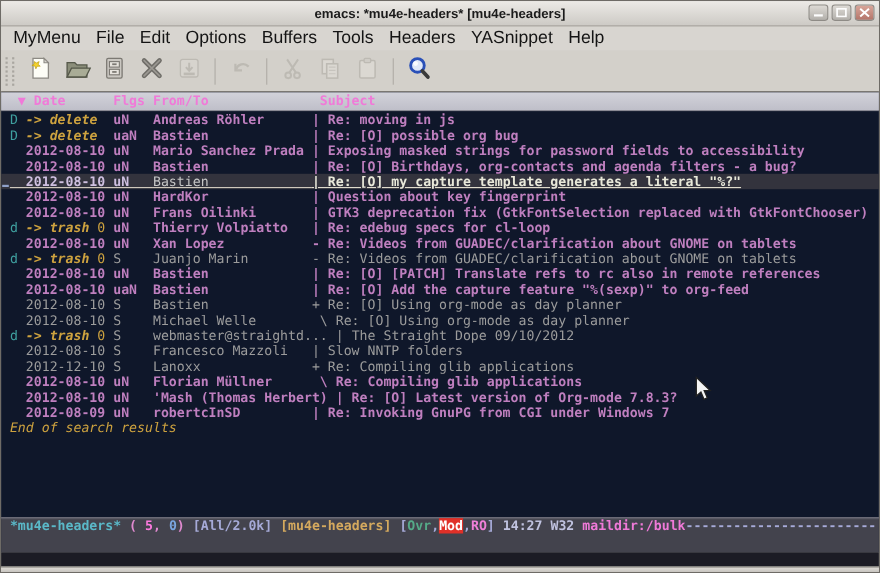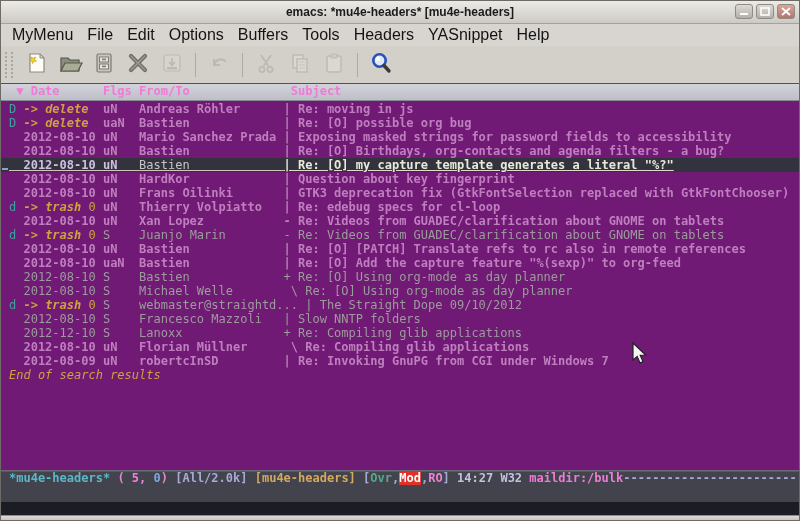--- a/index.html
+++ b/index.html
@@ -34,21 +34,21 @@
   .toolbar {
     height:38px; background:#d3d0ca; border-bottom:1px solid #55524e;
     display:flex; align-items:center; padding-left:2px;
   }
   .tb-handle { width:8px; height:26px; margin:0 6px 0 2px;
     border-left:2px dotted #a9a6a0; border-right:2px dotted #a9a6a0; }
   .tbtn { width:34px; height:32px; display:flex; align-items:center; justify-content:center; border-radius:3px; }
   .tbtn.disabled { opacity:.38; }
   .tb-sep { width:1px; height:24px; background:#aeaba5; margin:0 6px; }
   
-  .main { height:418px; background:#701a75; display:flex; flex-direction:column; }
+  .main { height:418px; background:#0f172a; display:flex; flex-direction:column; }
   .headerline {
     height:17px; line-height:17px; background:linear-gradient(#d2d2da,#bfbfc9);
     color:#f07ad8; font:bold 12px "DejaVu Sans Mono", monospace;
     white-space:pre; padding-left:8px; border-bottom:1px solid #8a8a94;
   }
   .rows { flex:1; position:relative; padding-top:1px; overflow:hidden; }
   .row {
     height:14px; line-height:14px; white-space:pre; padding-left:8px;
     font:12px "DejaVu Sans Mono", monospace;
   }
@@ -235,20 +235,21 @@
         <div class="row"><span class="sg-u">  2012-08-10 uN   Xan Lopez           - Re: Videos from GUADEC/clarification about GNOME on tablets</span></div>
         <div class="row"><span class="sg-mk">d </span><span class="sg-ac">-&gt; trash</span><span class="sg-am"> 0 </span><span class="sg-r">S    Juanjo Marin        - Re: Videos from GUADEC/clarification about GNOME on tablets</span></div>
         <div class="row"><span class="sg-u">  2012-08-10 uN   Bastien             | Re: [O] [PATCH] Translate refs to rc also in remote references</span></div>
         <div class="row"><span class="sg-u">  2012-08-10 uaN  Bastien             | Re: [O] Add the capture feature "%(sexp)" to org-feed</span></div>
         <div class="row"><span class="sg-r">  2012-08-10 S    Bastien             + Re: [O] Using org-mode as day planner</span></div>
         <div class="row"><span class="sg-r">  2012-08-10 S    Michael Welle        \ Re: [O] Using org-mode as day planner</span></div>
         <div class="row"><span class="sg-mk">d </span><span class="sg-ac">-&gt; trash</span><span class="sg-am"> 0 </span><span class="sg-r">S    webmaster@straightd... | The Straight Dope 09/10/2012</span></div>
         <div class="row"><span class="sg-r">  2012-08-10 S    Francesco Mazzoli   | Slow NNTP folders</span></div>
         <div class="row"><span class="sg-r">  2012-12-10 S    Lanoxx              + Re: Compiling glib applications</span></div>
         <div class="row"><span class="sg-u">  2012-08-10 uN   Florian Müllner      \ Re: Compiling glib applications</span></div>
+        <div class="row"><span class="sg-u">  2012-08-10 uN   'Mash (Thomas Herbert) | Re: [O] Latest version of Org-mode 7.8.3?</span></div>
         <div class="row"><span class="sg-u">  2012-08-09 uN   robertcInSD         | Re: Invoking GnuPG from CGI under Windows 7</span></div>
         <div class="row"><span class="sg-end">End of search results</span></div>
       </div>
     <div class="modeline" id="modeline"><span class="sg-cyan">*mu4e-headers*</span><span class="sg-pk"> ( </span><span class="sg-mag">5</span><span class="sg-pk">, </span><span class="sg-blu">0</span><span class="sg-pk">)</span><span class="sg-lav"> [All/2.0k] </span><span class="sg-tan">[mu4e-headers]</span><span class="sg-lav"> [</span><span class="sg-grn">Ovr</span><span class="sg-lav">,</span><span class="sg-mod">Mod</span><span class="sg-lav">,</span><span class="sg-pk2">RO</span><span class="sg-lav">] </span><span class="sg-lav2">14:27 W32 </span><span class="sg-mag2">maildir:/bulk</span><span class="sg-lav">------------------------</span></div>
   </div>
 
   <div class="echoarea"></div>
   <div class="framebottom"></div>
 
   <div class="mousecursor">

